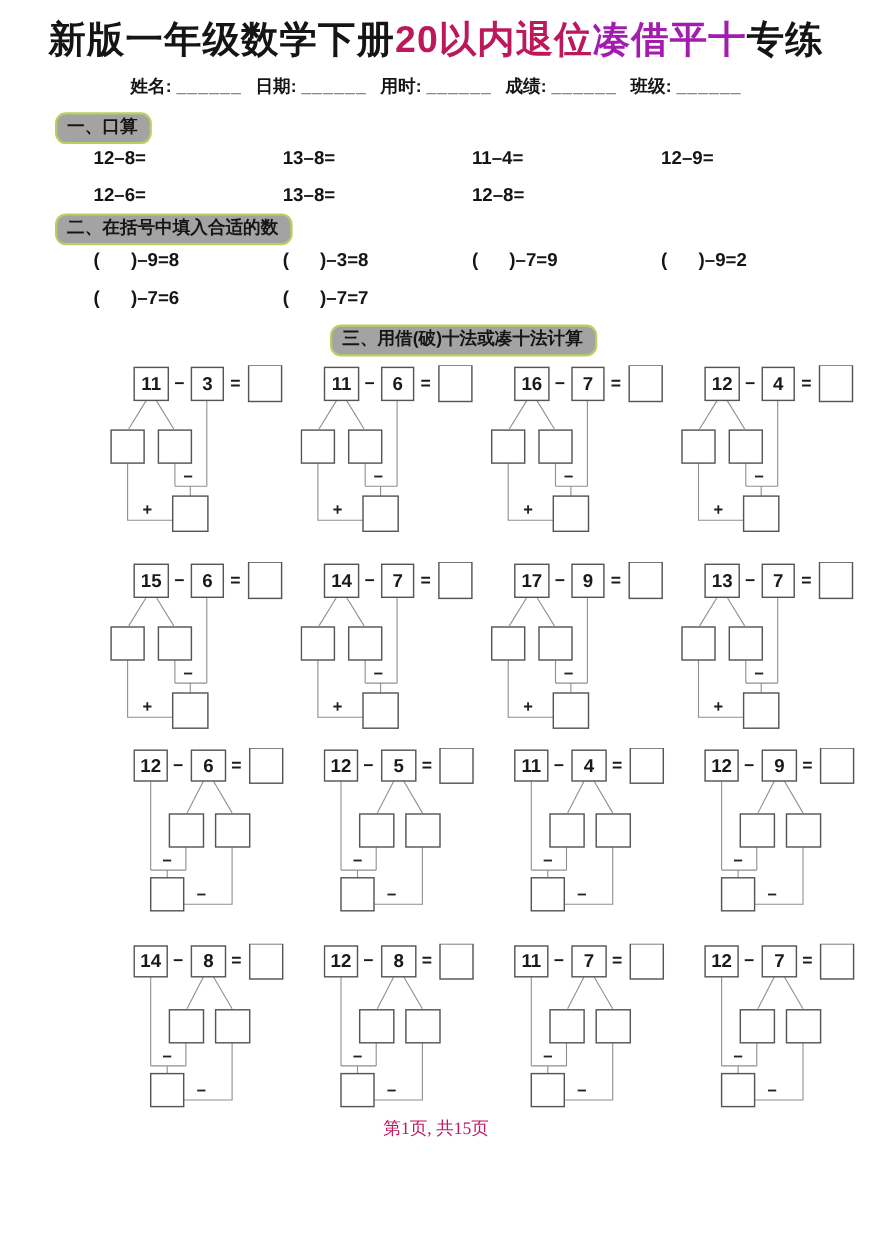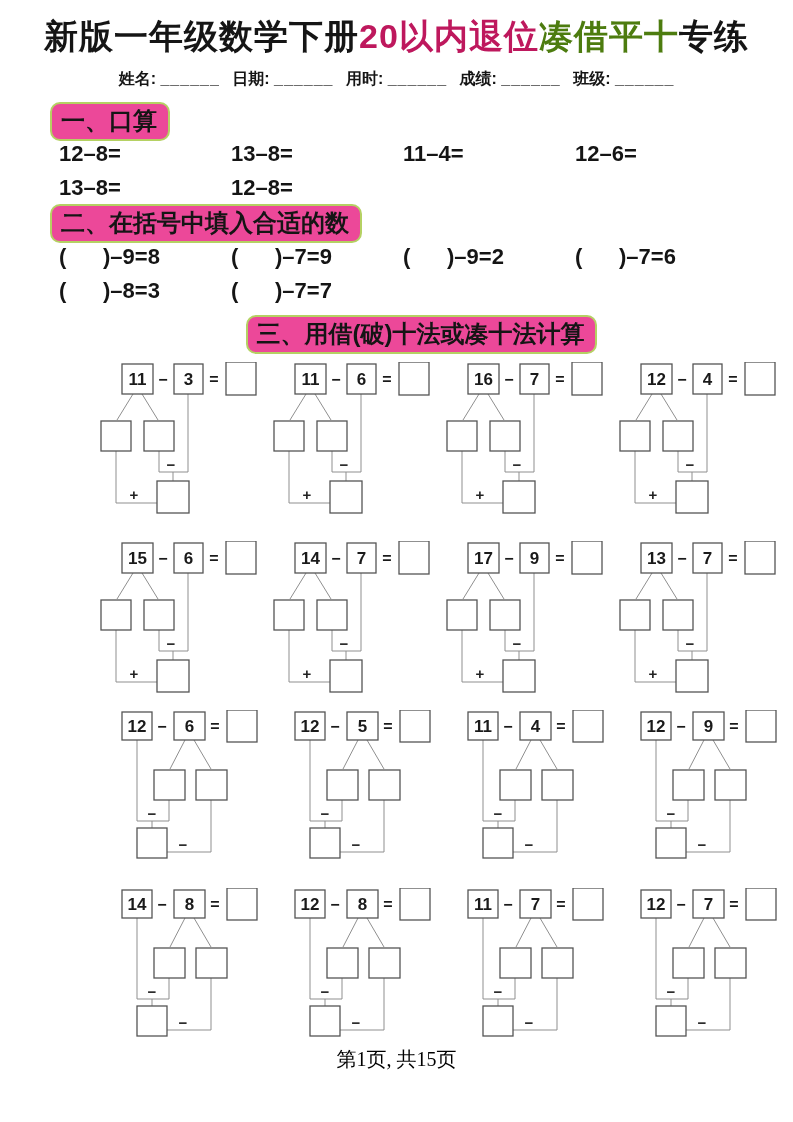--- a/index.html
+++ b/index.html
@@ -9,81 +9,82 @@
   }
   
   .title{margin:0;padding-top:16px;text-align:center;font-size:34px;font-weight:bold;letter-spacing:1px;line-height:1.2;white-space:nowrap;}
   
   .meta{margin-top:12px;text-align:center;font-size:16px;font-weight:bold;white-space:nowrap;}
   .meta .meta-item{margin:0 4px;}
   .meta .blank{font-weight:bold;letter-spacing:1px;}
   
   .badge-row{margin-left:50px;}
   .badge{
-    display:inline-block;background:#ec4899;border:2.5px solid #b5d163;border-radius:10px;
-    padding:2px 11px 3px 9px;font-size:24px;font-weight:bold;line-height:1.25;
+    display:inline-block;background:#a3a3a3;border:2.5px solid #b5d163;border-radius:10px;
+    padding:2px 11px 3px 9px;font-size:16px;font-weight:bold;line-height:1.25;
   }
   
-  .grid4{display:grid;grid-template-columns:repeat(4,172px);padding-left:59px;row-gap:13px;
-         font-size:22px;font-weight:600;line-height:21px;}
+  .grid4{display:grid;grid-template-columns:repeat(4,172px);padding-left:85px;row-gap:13px;
+         font-size:17px;font-weight:600;line-height:21px;}
   .grid4 .expr{white-space:pre;}
   .mt2{margin-top:2px;} .mt3{margin-top:3px;} .mt5{margin-top:5px;} .mt6{margin-top:6px;}
   .mt8{margin-top:8px;} .mt11{margin-top:11px;} .mt12{margin-top:12px;} .mt14{margin-top:14px;text-align:center;}
   .mt21{margin-top:21px;} .mt26{margin-top:26px;}
   
   .dgrid{display:grid;grid-template-columns:repeat(4,173px);margin-left:44px;}
   .dgrid-s3{padding-left:56px;}
   .dgrid-s4{padding-left:77px;}
   .dcell{width:173px;}
   .dcell svg{display:block;}
   svg text{font-family:"Liberation Sans",sans-serif;}
   .numtxt{font-size:17px;font-weight:bold;fill:#1a1a1a;}
   .optxt{font-size:16px;font-weight:bold;fill:#1a1a1a;}
   .soptxt{font-size:15px;font-weight:bold;fill:#222222;}
   .bx{fill:#ffffff;stroke:#555555;stroke-width:1.3;}
   .ln{fill:none;stroke:#8f8f8f;stroke-width:1;}
   
-  .footer{margin-top:6px;text-align:center;font-family:"Liberation Serif",serif;font-size:20px;color:#000000;}
+  .footer{margin-top:6px;text-align:center;font-family:"Liberation Serif",serif;font-size:16px;color:#be185d;}
 </style>
 </head>
 <body>
 
 <div class="page">
 
-  <h1 class="title"><span>新版一年级数学下册</span><span id="title-blue" style="color: #be185d;">20以内退位</span><span id="title-red" style="color: #4d7c0f;">凑借平十</span><span>专练</span></h1>
+  <h1 class="title"><span>新版一年级数学下册</span><span id="title-blue" style="color: #be185d;">20以内退位</span><span id="title-red" style="color: #a21caf;">凑借平十</span><span>专练</span></h1>
 
   <div class="meta">
     <span class="meta-item"><span>姓名:</span> <span class="blank">______</span></span>
     <span class="meta-item"><span>日期:</span> <span class="blank">______</span></span>
     <span class="meta-item"><span>用时:</span> <span class="blank">______</span></span>
     <span class="meta-item"><span>成绩:</span> <span class="blank">______</span></span>
     <span class="meta-item"><span>班级:</span> <span class="blank">______</span></span>
   </div>
 
   <div class="badge-row mt12">
     <span class="badge">一、口算</span>
   </div>
   <div class="grid4 mt2">
     <span class="expr">12–8=</span>
     <span class="expr">13–8=</span>
     <span class="expr">11–4=</span>
+    <span class="expr">12–9=</span>
     <span class="expr">12–6=</span>
     <span class="expr">13–8=</span>
     <span class="expr">12–8=</span>
   </div>
 
   <div class="badge-row mt6">
     <span class="badge">二、在括号中填入合适的数</span>
   </div>
   <div class="grid4 mt3">
     <span class="expr">(      )–9=8</span>
+    <span class="expr">(      )–3=8</span>
     <span class="expr">(      )–7=9</span>
     <span class="expr">(      )–9=2</span>
     <span class="expr">(      )–7=6</span>
-    <span class="expr">(      )–8=3</span>
     <span class="expr">(      )–7=7</span>
   </div>
 
   <div class="badge-row mt14">
     <span class="badge">三、用借(破)十法或凑十法计算</span>
   </div>
   <div class="dgrid dgrid-s3 mt8" id="s3-grid-a">
   <div class="dcell">
     <svg width="173" height="158" viewBox="0 0 173 158">
       <path class="ln" d="M33 32 L17 58"></path>

